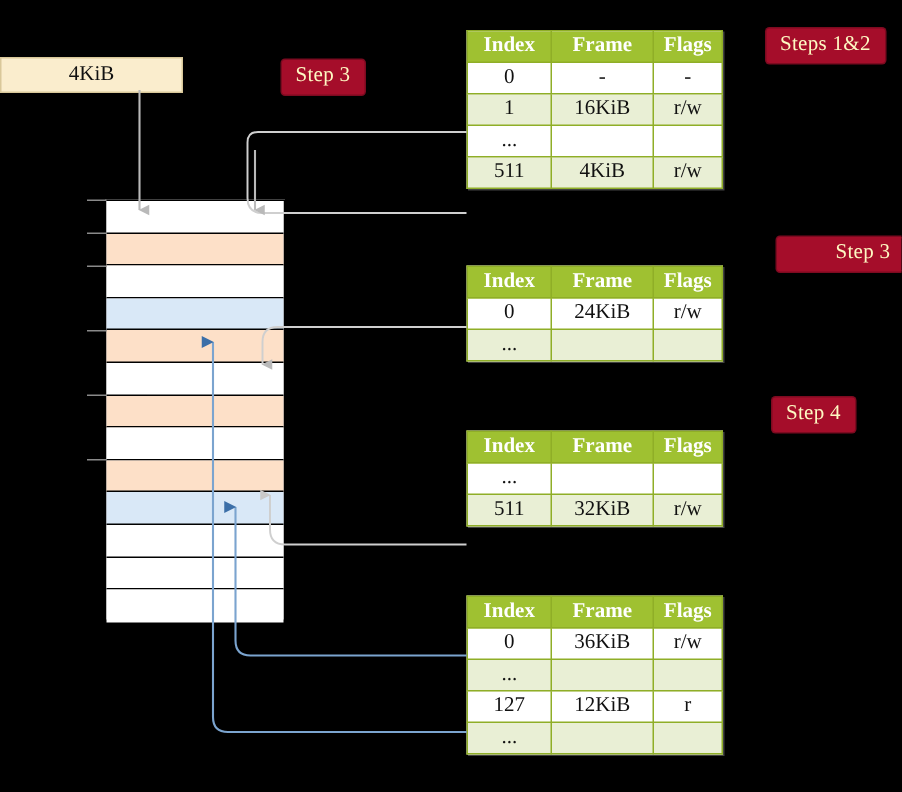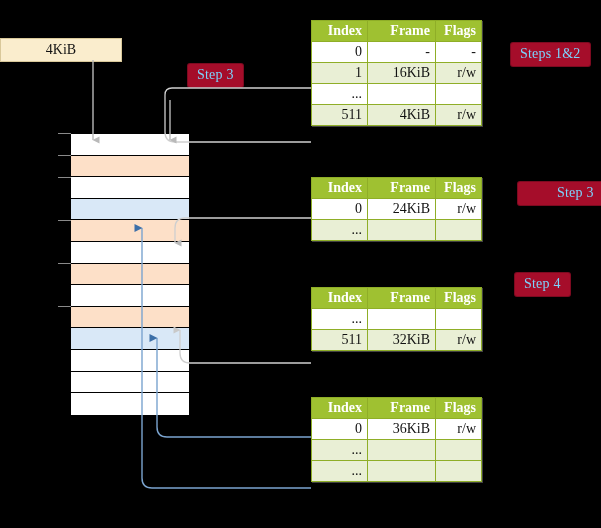--- a/index.html
+++ b/index.html
@@ -1,38 +1,38 @@
 <!DOCTYPE html>
 <html><head>
 <meta charset="utf-8">
 <style>
   html,body{margin:0;padding:0;background:#000;}
   body{width:601px;height:528px;position:relative;overflow:hidden;
        font-family:"Liberation Serif", serif;}
   .canvas{position:absolute;left:0;top:0;width:601px;height:528px;}
 
   
-  .badge{position:absolute;background:#a50d2a;color:#7dd3fc;
+  .badge{position:absolute;background:#a50d2a;color:#fef9c3;
          font-family:"Liberation Serif", serif;font-size:14px;
          padding:3px 9px 4px 9px;border-radius:2px;white-space:nowrap;
-         box-shadow:0 0 0 1px #7d0a20;letter-spacing:.2px;margin-top:24px;}
+         box-shadow:0 0 0 1px #7d0a20;letter-spacing:.2px;}
 
   
   .mem4kib{position:absolute;left:0;top:38px;width:120px;height:22px;
            background:#faedcd;border:1px solid #d9c89a;
            display:flex;align-items:center;justify-content:center;
            font-size:14px;color:#111;}
 
   
   .ptable{position:absolute;border-collapse:collapse;
           font-size:14px;color:#111;background:#fff;
           box-shadow:1px 1px 0 rgba(120,120,120,.55);}
   .ptable td,.ptable th{border:1px solid #8fae27;
           padding:1px 5px 2px 5px;height:21px;box-sizing:border-box;
-          text-align:right;vertical-align:middle;font-weight:normal;}
+          text-align:center;vertical-align:middle;font-weight:normal;}
   .ptable th{background:#9fc131;color:#fff;font-weight:bold;font-size:14px;}
   .ptable tr.alt td{background:#e9efd5;}
   .ptable td.hl{background:#fdf6a6;}
   .col-idx{width:56px;}
   .col-frm{width:68px;margin-left:48px;}
   .col-flg{width:46px;}
 
   
   .memcol{position:absolute;left:70px;top:133px;width:120px;height:281px;
           border:1px solid #000;box-sizing:border-box;background:#fff;}
@@ -52,21 +52,21 @@
 <div class="canvas">
 
   <div class="mem4kib">
     <span>4KiB</span>
   </div>
 
   <div id="badges">
       <div class="badge" style="left: 188px; top: 40px;">Step 3</div>
       <div class="badge" style="left: 511px; top: 19px;">Steps 1&amp;2</div>
       <div class="badge" style="left: 518px; top: 158px; padding-left: 39px;">Step 3</div>
-      <div class="badge" style="left: 515px; top: 249px;">Step 4</div>
+      <div class="badge" style="left: 515px; top: 265px;">Step 4</div>
     </div>
 
   <div class="memcol" id="memcol">
       <div class="memrow"></div>
       <div class="memrow orange"></div>
       <div class="memrow"></div>
       <div class="memrow blue"></div>
       <div class="memrow orange"></div>
       <div class="memrow"></div>
       <div class="memrow orange"></div>
@@ -171,20 +171,25 @@
         <tbody>
           <tr>
             <td class="col-idx">0</td>
             <td class="col-frm">36KiB</td>
             <td class="col-flg">r/w</td>
           </tr>
           <tr class="alt">
             <td class="col-idx">...</td>
             <td class="col-frm"></td>
             <td class="col-flg"></td>
+          </tr>
+          <tr>
+            <td class="col-idx">127</td>
+            <td class="col-frm">12KiB</td>
+            <td class="col-flg">r</td>
           </tr>
           <tr class="alt">
             <td class="col-idx">...</td>
             <td class="col-frm"></td>
             <td class="col-flg"></td>
           </tr>
         </tbody>
       </table>
     </div>
 

